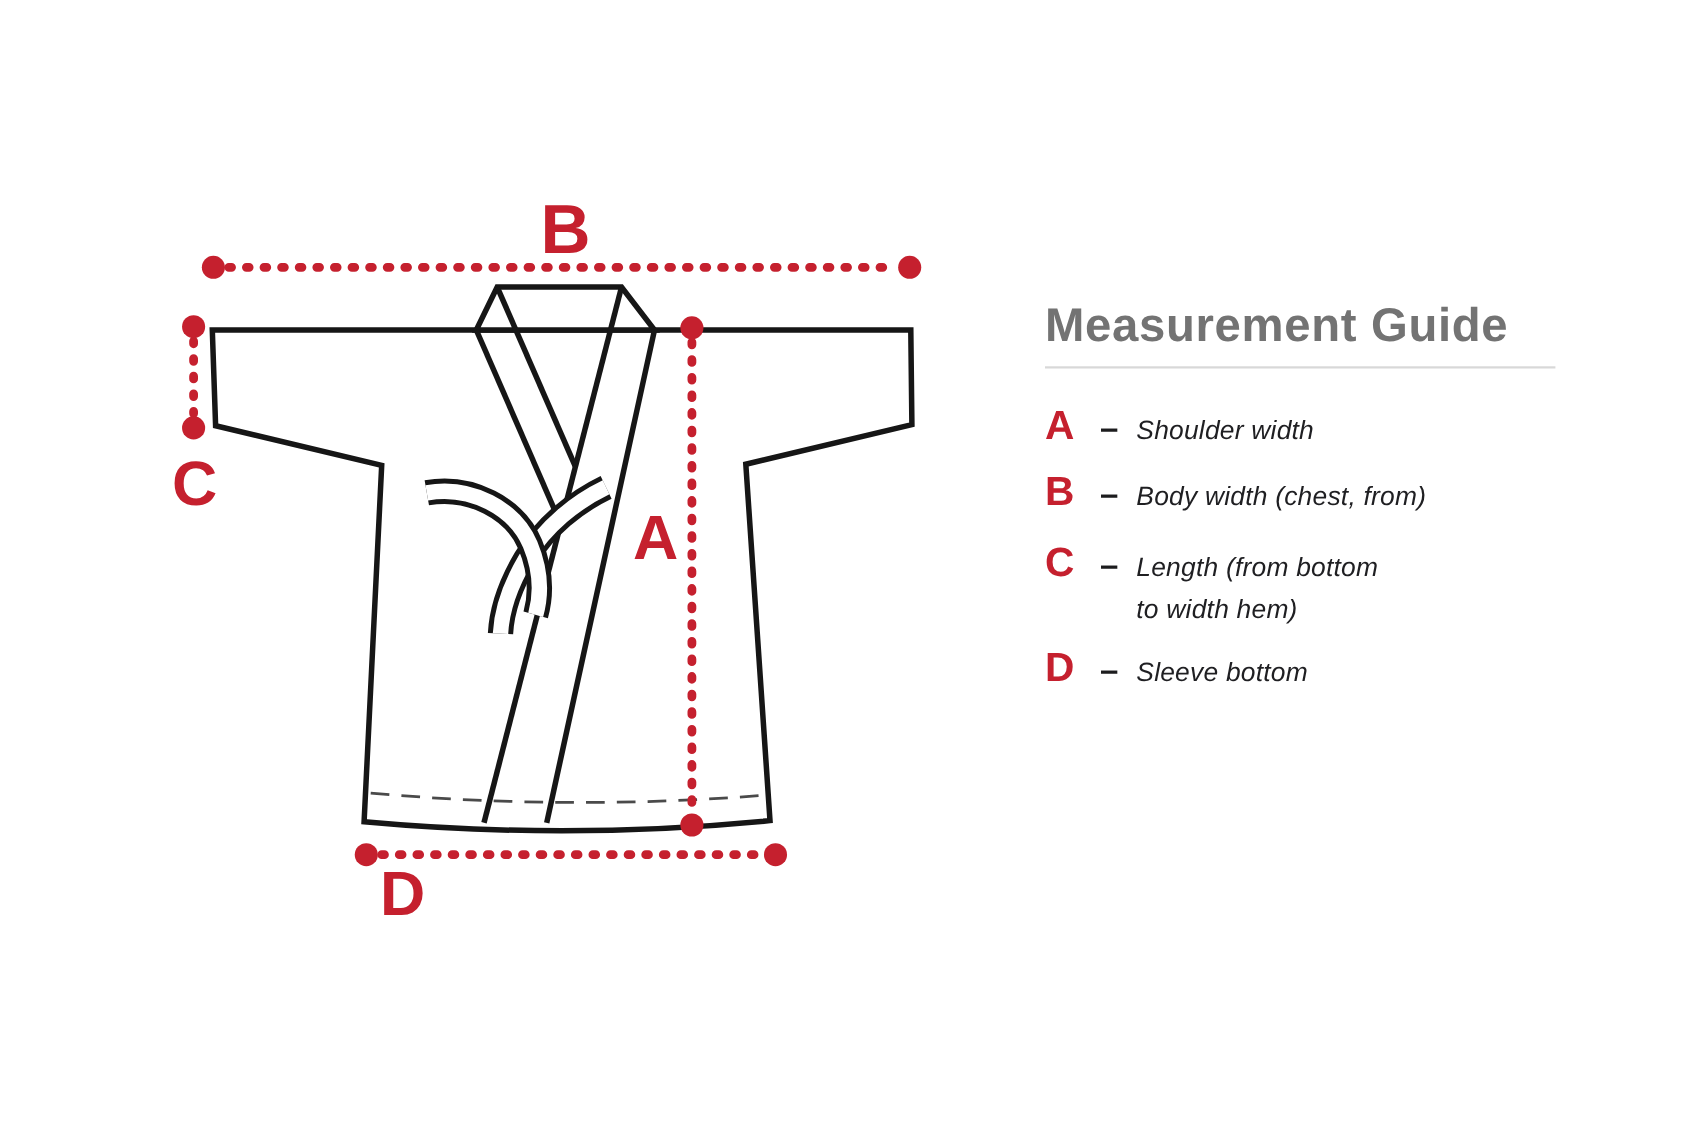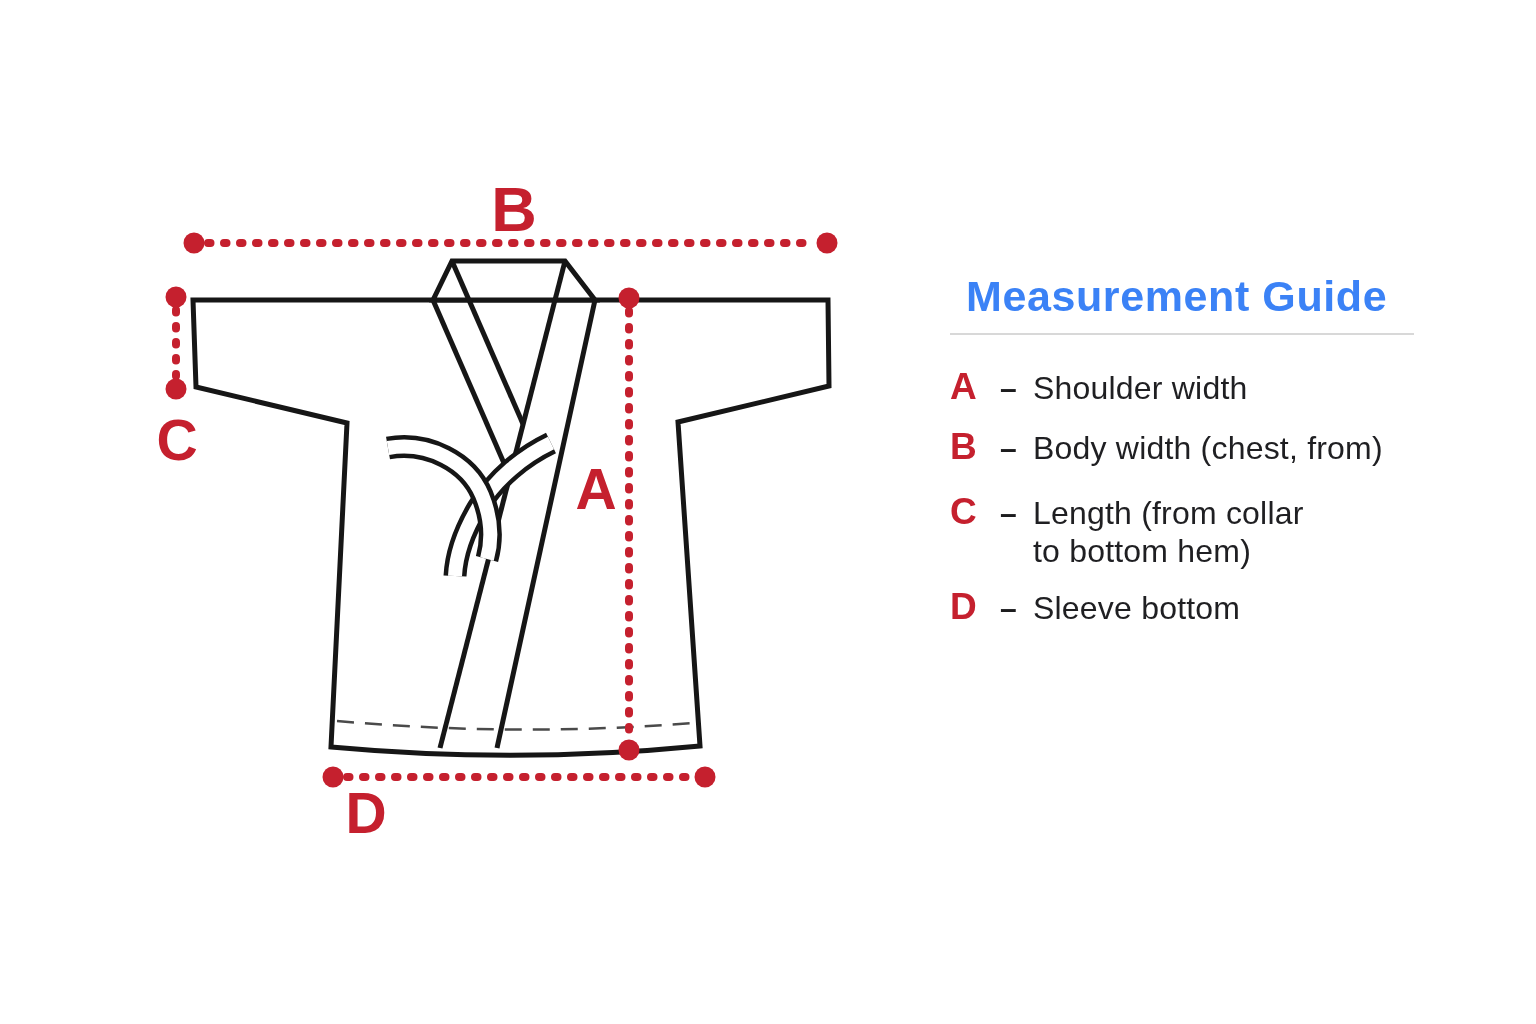--- a/index.html
+++ b/index.html
@@ -26,33 +26,32 @@
   .band-inner{fill:none;stroke:#ffffff;stroke-width:14;stroke-linecap:butt;}
   .hem-dashed{fill:none;stroke:var(--hem-dash-gray);stroke-width:2.5;stroke-dasharray:17 11;}
   .m-line{fill:none;stroke:var(--accent-red);stroke-width:8;stroke-linecap:round;stroke-dasharray:2.5 13.5;}
   .m-dot{fill:var(--accent-red);}
   .m-label{fill:var(--accent-red);font-family:"Liberation Sans",sans-serif;font-weight:bold;text-anchor:middle;dominant-baseline:central;}
 
   
   .legend{position:absolute;left:950px;top:270px;width:480px;color:var(--text-dark);}
   .legend-title{
     position:absolute;left:0;top:2px;
-    font-size:43px;font-weight:bold;letter-spacing:0.6px;color:#3b82f6;
+    font-size:43px;font-weight:bold;letter-spacing:0.6px;color:#737373;
     white-space:nowrap;
-    margin-left:16px;
   }
   .legend-divider{position:absolute;left:0;top:63px;width:464px;height:2px;background:var(--divider-gray);}
   .legend-row{position:absolute;left:0;display:flex;align-items:baseline;}
   .row-a{top:96px;}
   .row-b{top:156px;}
   .row-c{top:221px;}
   .row-d{top:316px;}
   .legend-letter{display:inline-block;width:50px;font-size:37px;font-weight:bold;color:var(--accent-red);}
   .legend-dash{display:inline-block;width:33px;font-size:30px;font-weight:bold;color:#1c1c1e;}
-  .legend-text{font-size:32px;line-height:38px;color:var(--text-dark);letter-spacing:0.2px;white-space:nowrap;}
+  .legend-text{font-size:24px;line-height:38px;color:var(--text-dark);letter-spacing:0.2px;white-space:nowrap;font-style:italic;}
 </style>
 </head>
 <body>
 
 <div class="canvas">
 
   <svg class="diagram" viewBox="0 0 900 1024" aria-hidden="true">
     <g>
 
       <path class="garment-fill" d="M193,300 L828,300 L829,386 L678,422 L700,746 Q516,764 331,747 L347,423 L196,387 Z"></path>
@@ -113,22 +112,22 @@
       <span class="legend-dash">–</span>
       <div class="legend-text">
         <div>Body width (chest, from)</div>
       </div>
     </div>
 
     <div class="legend-row row-c">
       <span class="legend-letter">C</span>
       <span class="legend-dash">–</span>
       <div class="legend-text">
-        <div>Length (from collar</div>
-        <div>to bottom hem)</div>
+        <div>Length (from bottom</div>
+        <div>to width hem)</div>
       </div>
     </div>
 
     <div class="legend-row row-d">
       <span class="legend-letter">D</span>
       <span class="legend-dash">–</span>
       <div class="legend-text">
         <div>Sleeve bottom</div>
       </div>
     </div>

